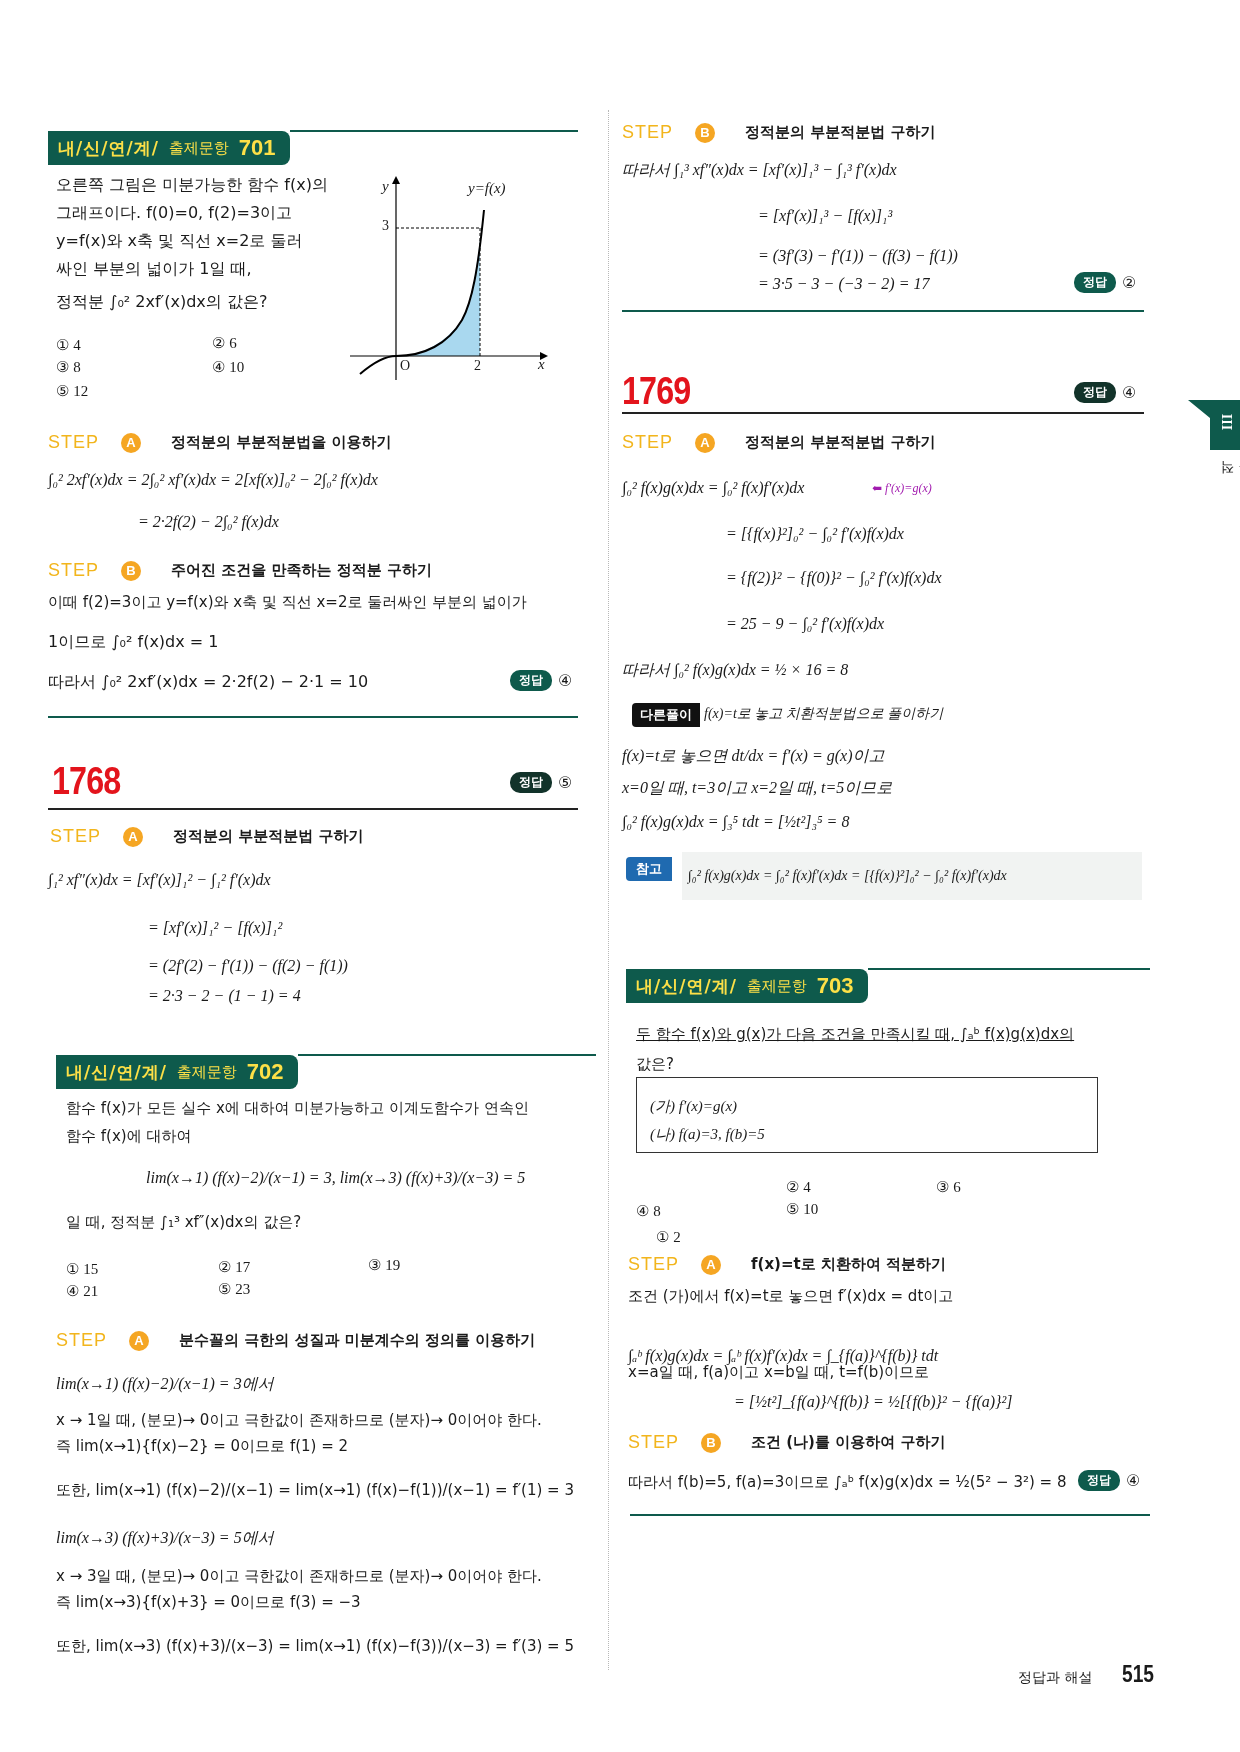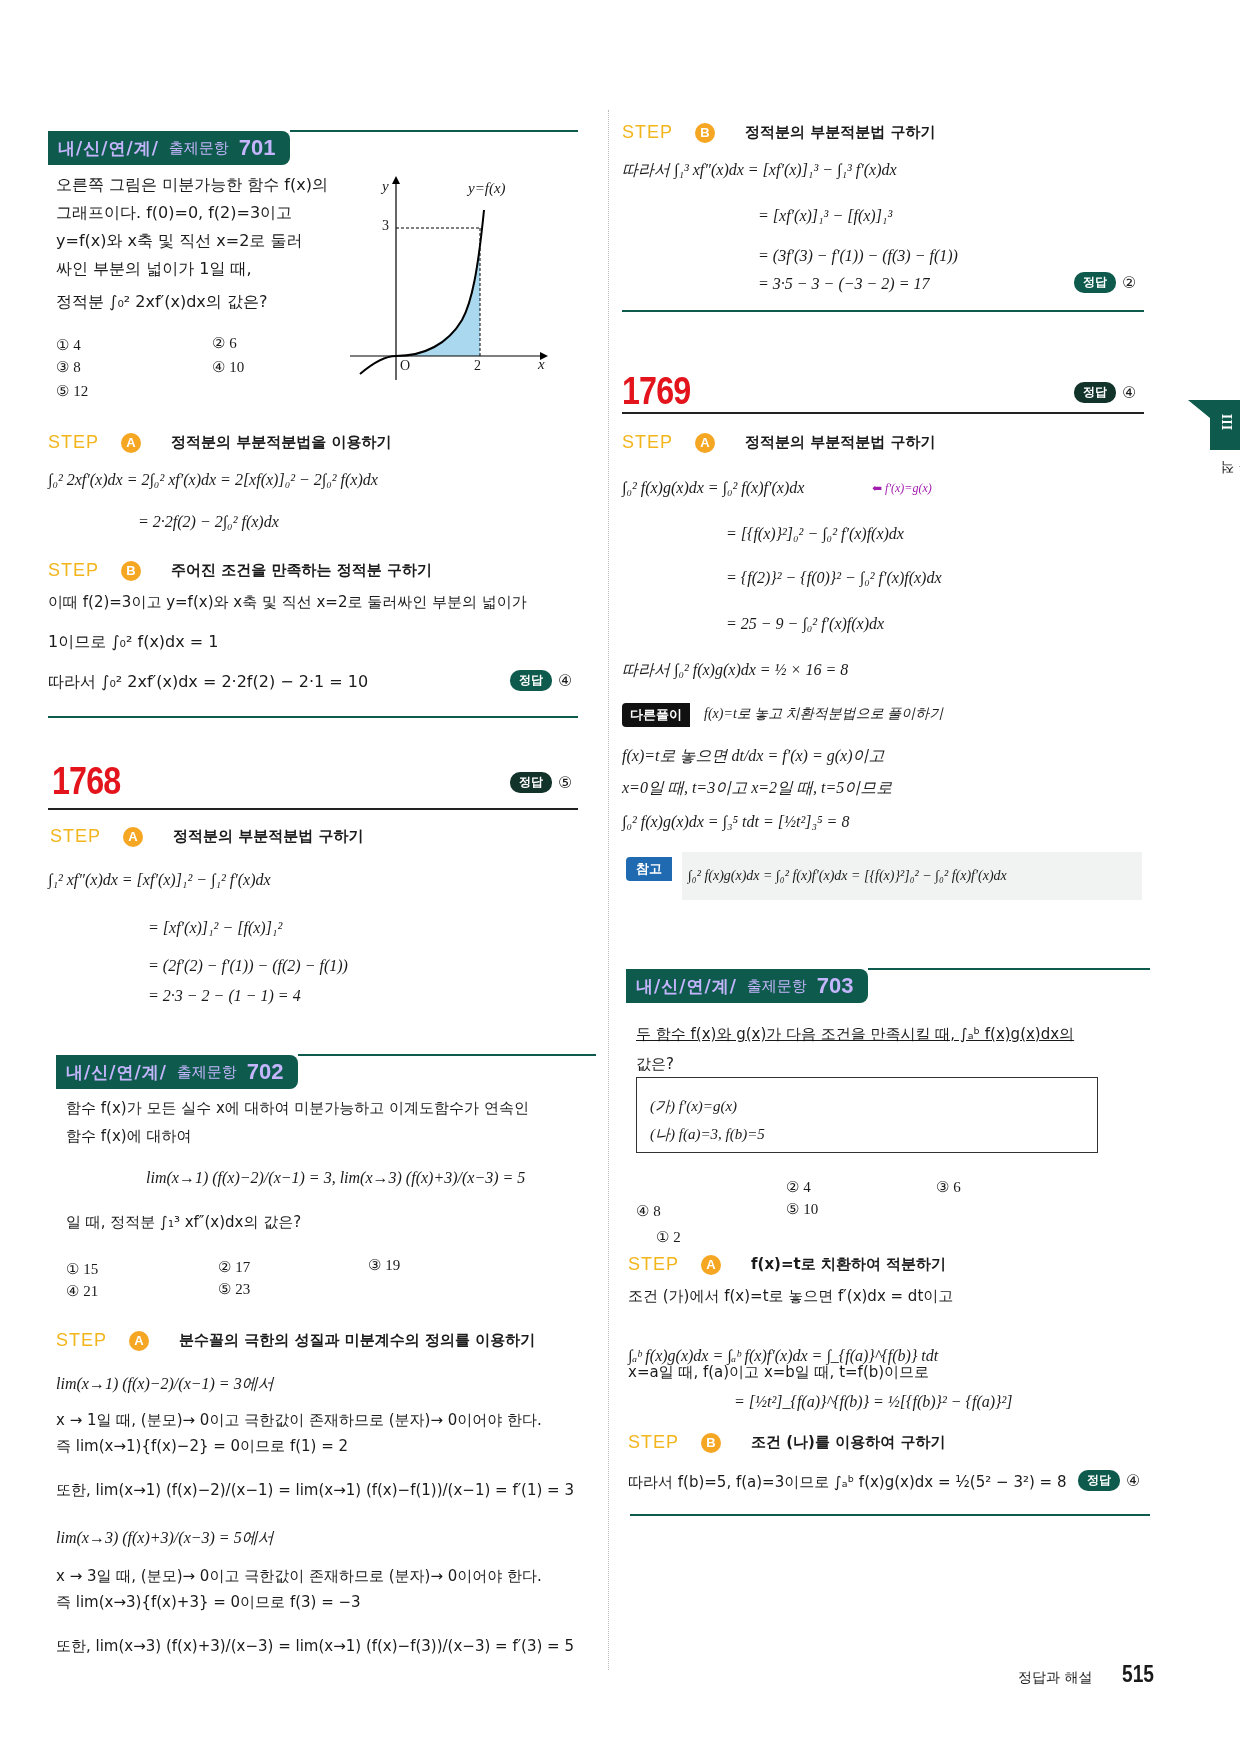--- a/index.html
+++ b/index.html
@@ -6,21 +6,21 @@
   html, body { width: 1240px; height: 1752px; background: #ffffff; overflow: hidden; }
   body { position: relative; font-family: "DejaVu Sans", "Liberation Sans", sans-serif; color: #1a1a1a; }
   .math { font-family: "Liberation Serif", "DejaVu Serif", serif; font-style: italic; }
   .col { position: absolute; top: 0; }
   .col-left { left: 48px; width: 530px; }
   .col-right { left: 622px; width: 530px; }
   .divider-vert { position: absolute; left: 608px; top: 110px; height: 1560px; border-left: 1px dotted #b8b8b8; }
   .abs { position: absolute; }
   .line { font-size: 16px; line-height: 20px; white-space: nowrap; }
   .badge-section { position: absolute; height: 36px; display: flex; align-items: center; }
-  .badge-box { background: #0e5a4c; color: #c4b5fd; height: 34px; padding: 0 14px 0 10px; border-radius: 0 8px 8px 0; display: flex; align-items: center; gap: 10px; font-weight: bold; }
+  .badge-box { background: #0e5a4c; color: #fde047; height: 34px; padding: 0 14px 0 10px; border-radius: 0 8px 8px 0; display: flex; align-items: center; gap: 10px; font-weight: bold; }
   .badge-box .lbl { font-size: 17px; letter-spacing: 1px; }
   .badge-box .lbl2 { font-size: 15px; font-weight: normal; }
   .badge-box .num { font-size: 22px; font-family: "Liberation Sans", sans-serif; font-weight: bold; }
   .step { position: absolute; display: flex; align-items: center; gap: 22px; font-weight: bold; font-size: 15px; white-space: nowrap; }
   .step .st { color: #f2b51c; font-family: "Liberation Sans", sans-serif; font-weight: normal; font-size: 18px; letter-spacing: 1px; }
   .step .circ { display: inline-flex; width: 20px; height: 20px; border-radius: 50%; background: #f5a623; color: #fff; font-size: 13px; align-items: center; justify-content: center; font-family: "Liberation Sans", sans-serif; margin-right: 8px; }
   .prob-num { position: absolute; color: #e3141c; font-family: "Liberation Sans", sans-serif; font-weight: bold; font-size: 38px; letter-spacing: -1px; transform: scaleX(0.85); transform-origin: left; }
   .ans { position: absolute; display: flex; align-items: center; gap: 6px; }
   .ans .pill { background: #12332a; color: #fff; font-size: 12px; padding: 2px 9px; border-radius: 10px; font-weight: bold; }
   .ans .pill.green { background: #0e5a4c; }
@@ -195,21 +195,21 @@
       <span class="circ">A</span>
     <span>정적분의 부분적분법 구하기</span>
   </div>
   <div class="abs line math" style="top:478px;left:0;">∫₀² f(x)g(x)dx = ∫₀² f(x)f′(x)dx</div>
   <div class="abs red-note math" style="top:481px;left:250px;">⬅ f′(x)=g(x)</div>
   <div class="abs line math" style="top:524px;left:104px;">= [{f(x)}²]₀² − ∫₀² f′(x)f(x)dx</div>
   <div class="abs line math" style="top:568px;left:104px;">= {f(2)}² − {f(0)}² − ∫₀² f′(x)f(x)dx</div>
   <div class="abs line math" style="top:614px;left:104px;">= 25 − 9 − ∫₀² f′(x)f(x)dx</div>
   <div class="abs line math" style="top:660px;left:0;">따라서 ∫₀² f(x)g(x)dx = ½ × 16 = 8</div>
 
-  <div class="tag-dark" style="top:703px;left:0;">다른풀이</div>
+  <div class="tag-dark" style="top:703px;left:10px;">다른풀이</div>
   <div class="abs line math" style="top:704px;left:82px;font-size:14px;">f(x)=t로 놓고 치환적분법으로 풀이하기</div>
   <div class="abs line math" style="top:746px;left:0;">f(x)=t로 놓으면 dt/dx = f′(x) = g(x)이고</div>
   <div class="abs line math" style="top:778px;left:0;">x=0일 때, t=3이고 x=2일 때, t=5이므로</div>
   <div class="abs line math" style="top:812px;left:0;">∫₀² f(x)g(x)dx = ∫₃⁵ tdt = [½t²]₃⁵ = 8</div>
 
   <div class="ref-box" style="top:852px;left:60px;width:460px;height:48px;"></div>
   <div class="tag-blue" style="top:857px;left:4px;">참고</div>
   <div class="abs line math" style="top:866px;left:66px;font-size:14px;">∫₀² f(x)g(x)dx = ∫₀² f(x)f′(x)dx = [{f(x)}²]₀² − ∫₀² f(x)f′(x)dx</div>
 
   <div class="badge-section" style="top:968px;left:4px;width:524px;">

